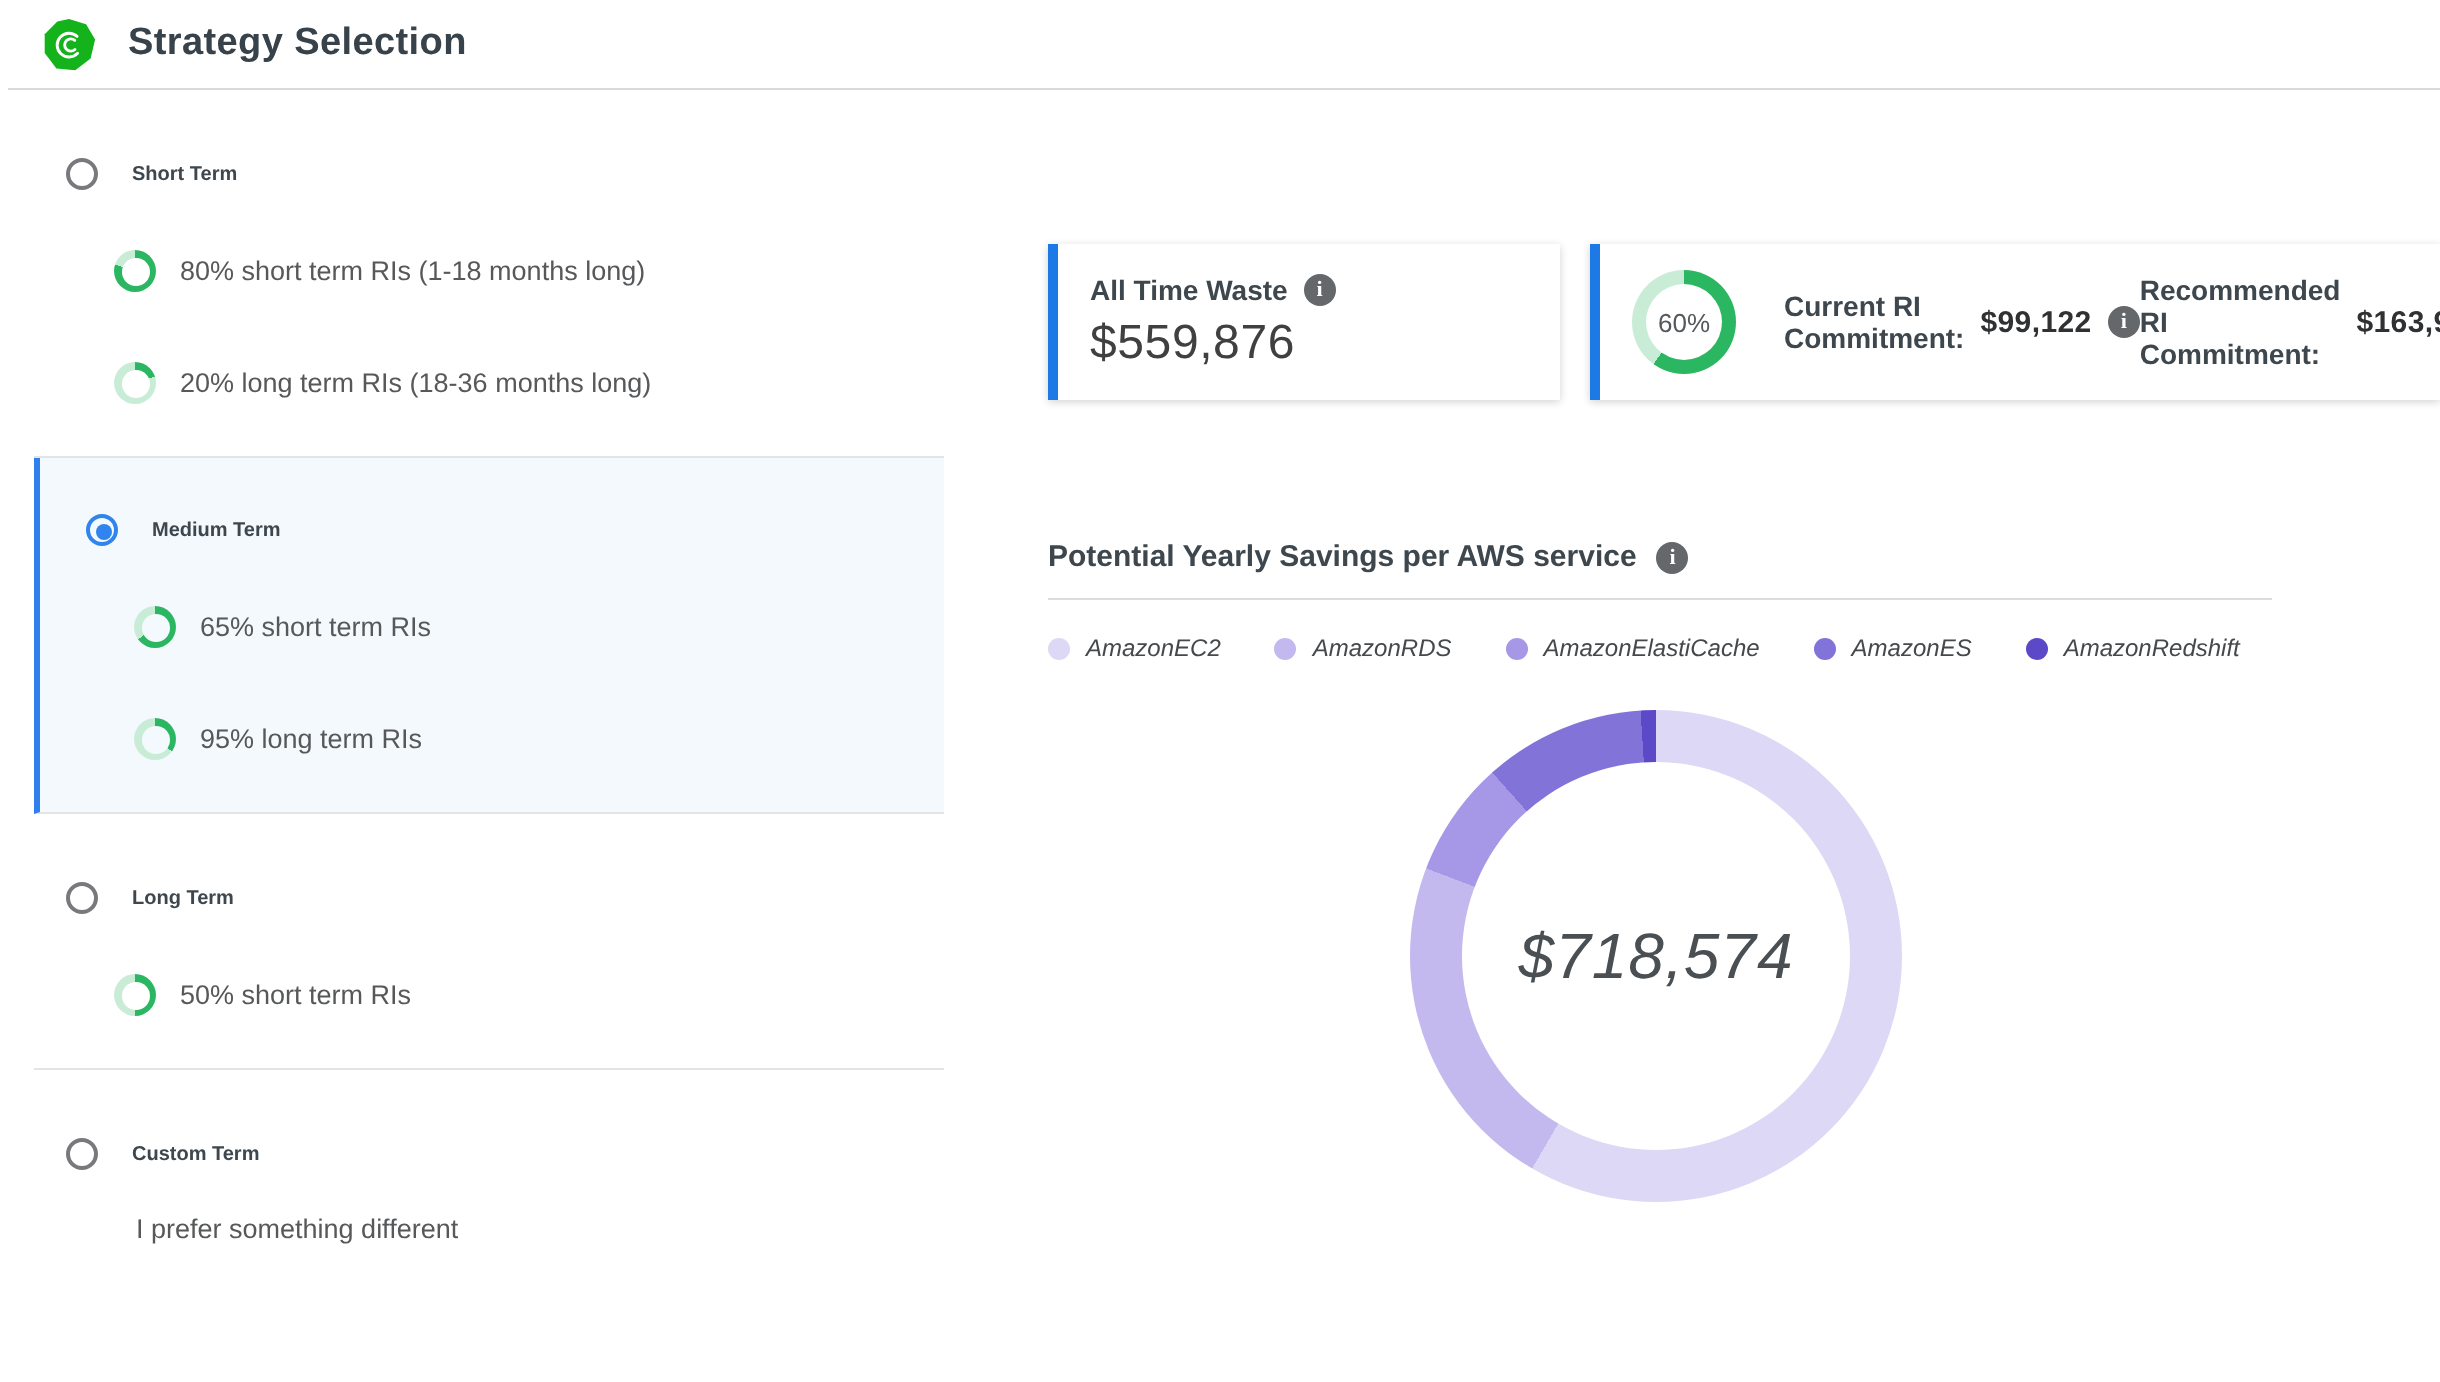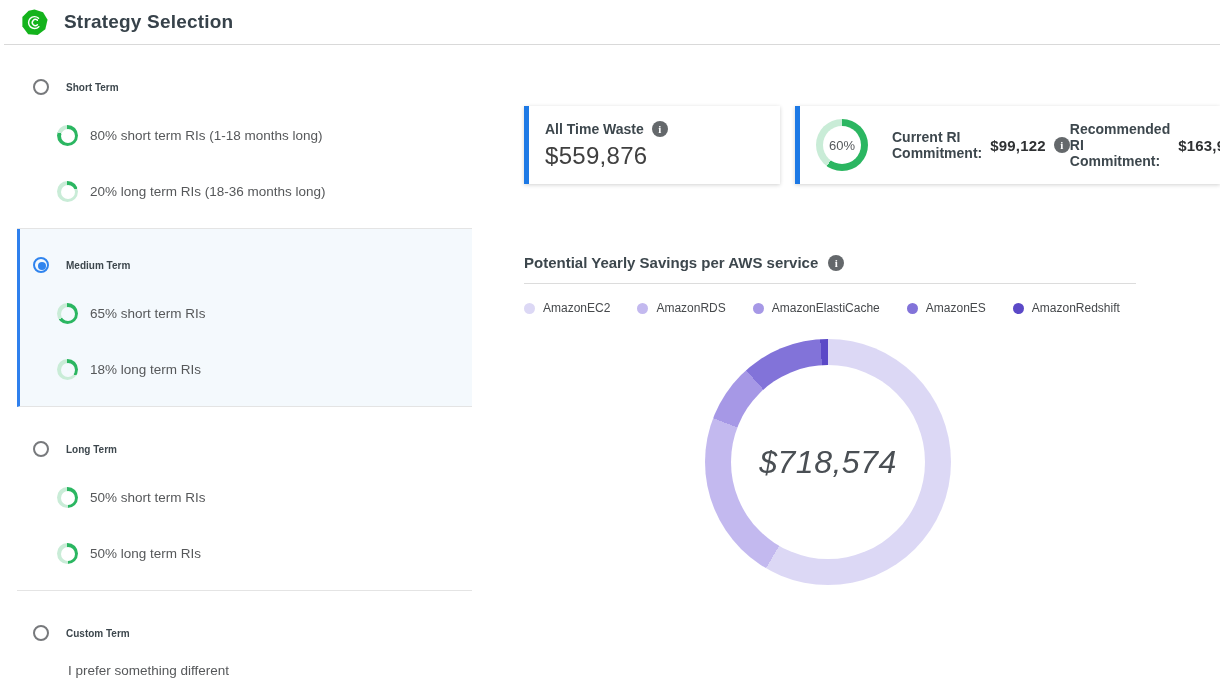--- a/index.html
+++ b/index.html
@@ -9,35 +9,35 @@
   
   .header { position:absolute; left:4px; top:0; width:1220px; height:45px;
     border-bottom:1px solid #d9d9d9; background:#fff; }
   .logo { position:absolute; left:17px; top:9px; width:27px; height:27px; }
   .page-title { position:absolute; left:60px; top:11px; font-size:19px; font-weight:bold; color:#37424a; letter-spacing:.2px; }
 
   
   .left-panel { position:absolute; left:17px; top:45px; width:455px; }
   .section { padding:34px 0 26px 16px; border-bottom:1px solid #e4e4e4; --bg:#ffffff; background:var(--bg); }
   .section.last { border-bottom:none; }
-  .section.selected { --bg:#f4f9fd; border-left:3px solid #2f80ed; padding-left:13px; padding-top:28px; }
+  .section.selected { --bg:#f4f9fd; border-left:3px solid #2f80ed; padding-left:23px; padding-top:28px; }
   .option-header { display:flex; align-items:center; gap:17px; cursor:pointer; }
   .radio { width:16px; height:16px; border-radius:50%; border:2px solid #77797c; background:var(--bg); flex:0 0 auto; position:relative; }
   .radio.checked { border-color:#3084ee; }
   .radio.checked::after { content:""; position:absolute; left:3px; top:3px; width:8px; height:8px; border-radius:50%; background:#3084ee; }
   .option-label { font-size:10px; font-weight:bold; color:#3d474d; }
   .alloc-row { display:flex; align-items:center; gap:12px; margin:30px 0 0 24px; }
   .alloc-row + .alloc-row { margin-top:35px; }
   .mini-donut { width:21px; height:21px; border-radius:50%; position:relative; flex:0 0 auto; }
   .mini-donut::after { content:""; position:absolute; left:3.5px; top:3.5px; width:14px; height:14px; border-radius:50%; background:var(--bg); }
   .alloc-label { font-size:13.5px; color:#56585a; }
   .custom-desc { font-size:13.5px; color:#56585a; margin:22px 0 0 35px; }
 
   
-  .right-col { position:absolute; left:524px; top:40px; width:696px; }
+  .right-col { position:absolute; left:524px; top:56px; width:696px; }
   .cards-row { display:flex; gap:15px; margin-top:66px; }
   .card { background:#fff; border-left:5px solid #1d79e5; box-shadow:0 1px 4px rgba(0,0,0,.18); height:78px; }
   .card.waste { width:256px; padding:15px 0 0 16px; }
   .card.commitment { width:425px; display:flex; align-items:center; padding-left:16px; }
   .card-title-row { display:flex; align-items:center; gap:8px; }
   .card-title { font-size:14px; font-weight:bold; color:#3d474d; }
   .info-icon { width:16px; height:16px; border-radius:50%; background:#64686b; color:#fff; display:inline-flex;
     align-items:center; justify-content:center; font-size:11px; font-weight:bold; font-family:"Liberation Serif","DejaVu Serif",serif;
     flex:0 0 auto; cursor:pointer; }
   .waste-value { font-size:24px; color:#404040; margin-top:5px; letter-spacing:.3px; }
@@ -51,21 +51,21 @@
   .commit-value { font-size:15px; font-weight:bold; color:#2f3133; letter-spacing:.2px; }
 
   
   .chart-block { margin-top:70px; }
   .chart-title-row { display:flex; align-items:center; gap:10px; }
   .chart-title { font-size:15px; font-weight:bold; color:#3d474d; }
   .chart-divider { margin-top:12px; width:612px; height:1px; background:#dcdcdc; }
   .legend { display:flex; align-items:center; gap:27px; margin-top:17px; }
   .legend-item { display:flex; align-items:center; gap:8px; }
   .legend-dot { width:11px; height:11px; border-radius:50%; flex:0 0 auto; }
-  .legend-label { font-size:12px; color:#46494c; }
+  .legend-label { font-size:12px; color:#46494c;font-style:italic; }
   .big-donut { position:relative; width:246px; height:246px; border-radius:50%; margin:24px 0 0 181px; }
   .big-donut::after { content:""; position:absolute; left:26px; top:26px; width:194px; height:194px; border-radius:50%; background:#fff; }
   .donut-center { position:absolute; inset:0; z-index:1; display:flex; align-items:center; justify-content:center;
     font-size:32px; color:#4a4f54; letter-spacing:.5px; }
 </style>
 </head>
 <body>
 
 <div class="header">
   <svg class="logo" viewBox="0 0 30 30">
@@ -99,36 +99,32 @@
     <div class="option-header">
       <div class="radio checked"></div>
       <div class="option-label">Medium Term</div>
     </div>
     <div class="alloc-row">
       <div class="mini-donut" style="background: conic-gradient(rgb(43, 182, 97) 0deg, rgb(43, 182, 97) 65%, rgb(201, 236, 215) 65%, rgb(201, 236, 215) 100%);"></div>
       <div class="alloc-label">65% short term RIs</div>
     </div>
     <div class="alloc-row">
       <div class="mini-donut" style="background: conic-gradient(rgb(43, 182, 97) 0deg, rgb(43, 182, 97) 35%, rgb(201, 236, 215) 35%, rgb(201, 236, 215) 100%);"></div>
-      <div class="alloc-label">18% long term RIs</div>
+      <div class="alloc-label">95% long term RIs</div>
     </div>
   </div>
 
   <div class="section">
     <div class="option-header">
       <div class="radio"></div>
       <div class="option-label">Long Term</div>
     </div>
     <div class="alloc-row">
       <div class="mini-donut" style="background: conic-gradient(rgb(43, 182, 97) 0deg, rgb(43, 182, 97) 50%, rgb(201, 236, 215) 50%, rgb(201, 236, 215) 100%);"></div>
       <div class="alloc-label">50% short term RIs</div>
-    </div>
-    <div class="alloc-row">
-      <div class="mini-donut" style="background: conic-gradient(rgb(43, 182, 97) 0deg, rgb(43, 182, 97) 50%, rgb(201, 236, 215) 50%, rgb(201, 236, 215) 100%);"></div>
-      <div class="alloc-label">50% long term RIs</div>
     </div>
   </div>
 
   <div class="section last">
     <div class="option-header">
       <div class="radio"></div>
       <div class="option-label">Custom Term</div>
     </div>
     <div class="custom-desc">I prefer something different</div>
   </div>

